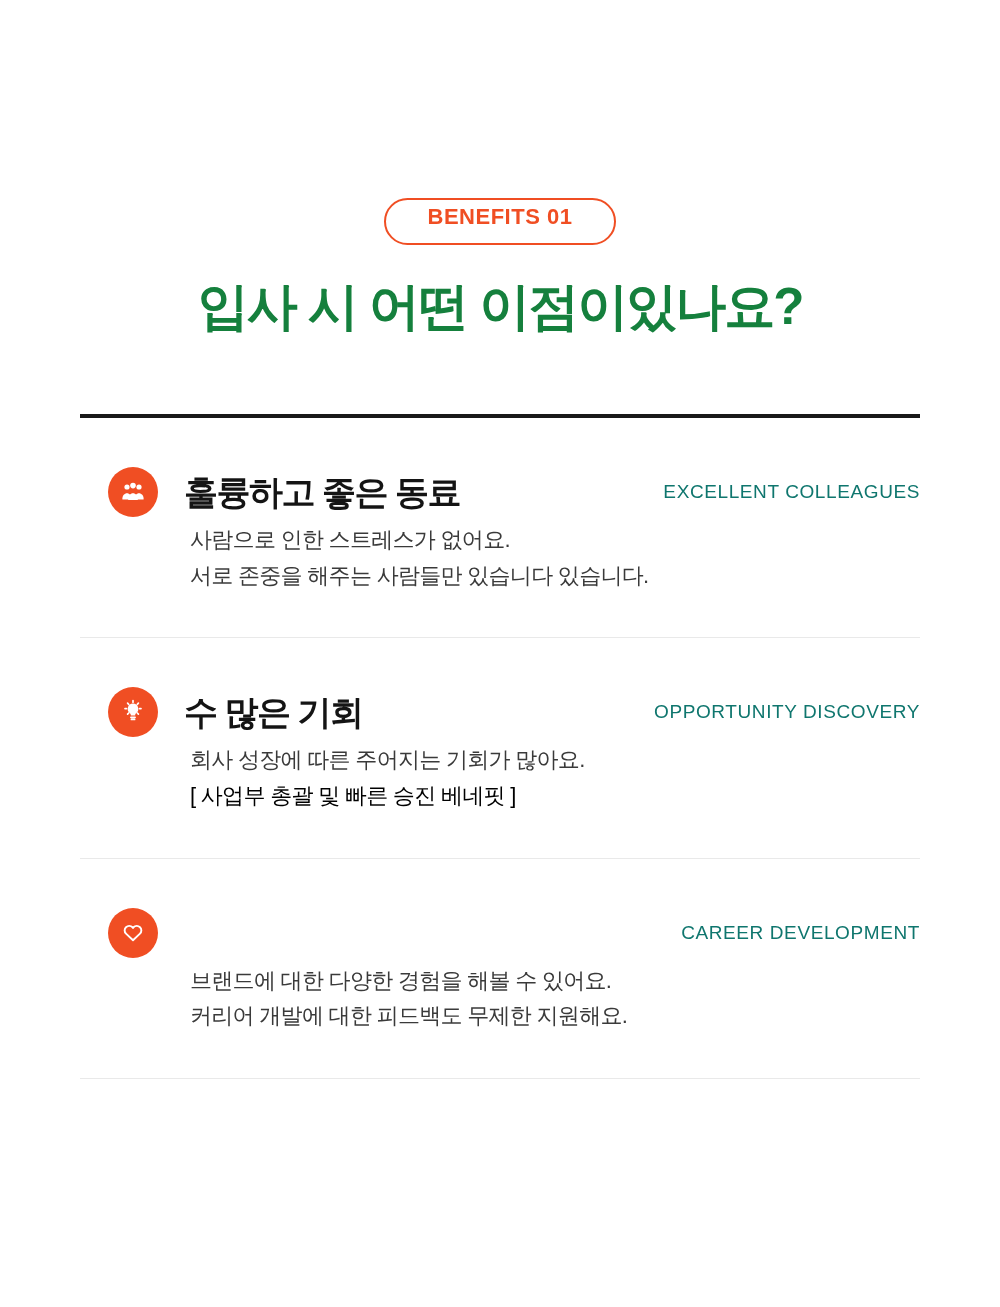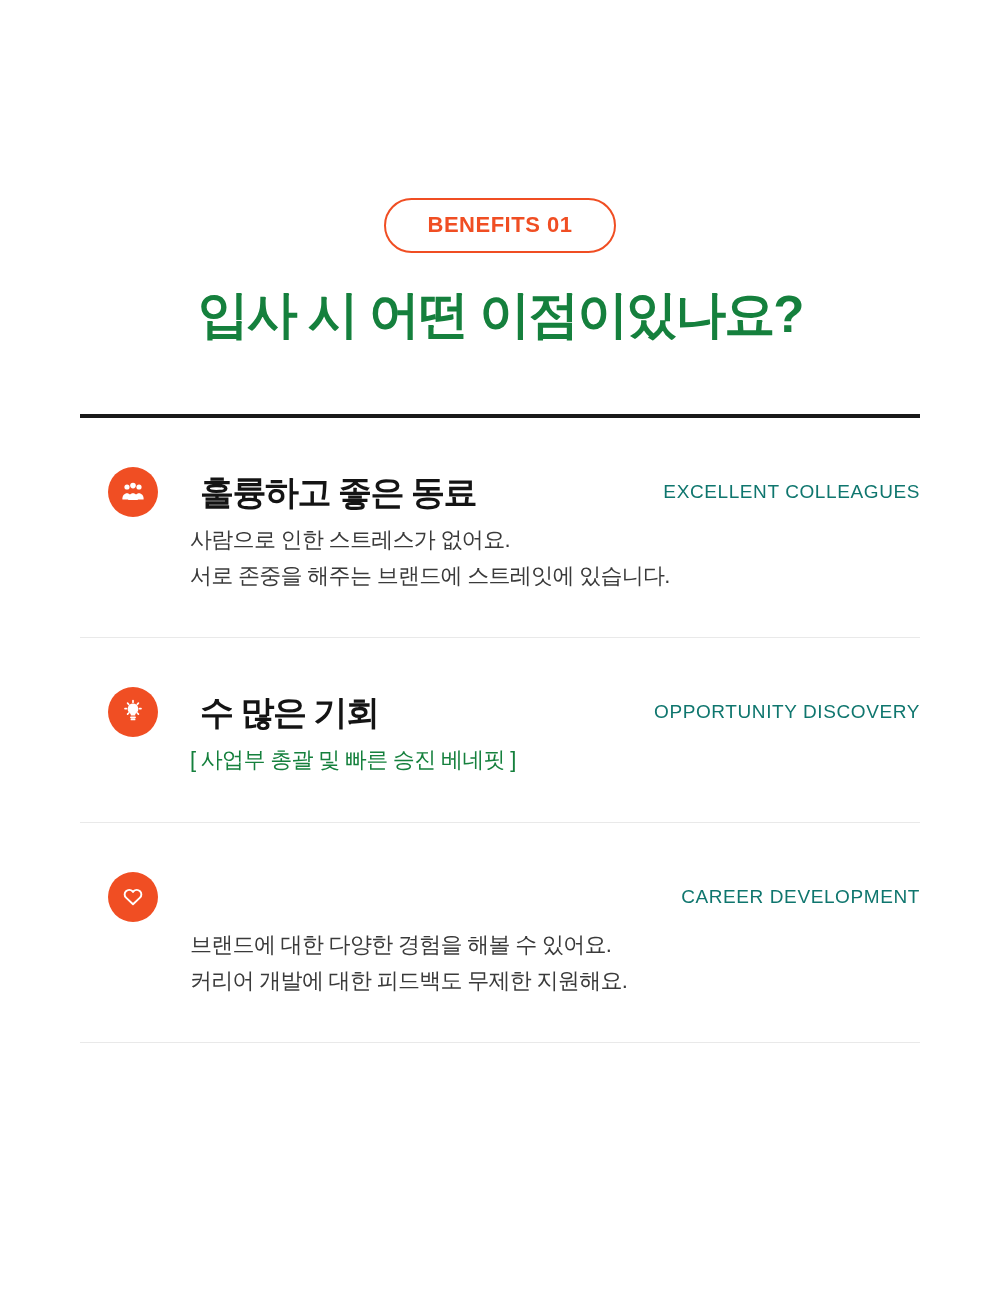--- a/index.html
+++ b/index.html
@@ -29,21 +29,21 @@
   }
 
   .badge {
     display: inline-block;
     border: 2px solid #f04e23;
     border-radius: 40px;
     color: #f04e23;
     font-size: 22px;
     font-weight: bold;
     letter-spacing: 0.5px;
-    padding: 14px 42px 15px;
+    padding: 6px 42px 15px;
     line-height: 1;
   }
 
   .main-title {
     margin: 34px 0 0;
     font-size: 51px;
     font-weight: bold;
     letter-spacing: -2px;
     color: #15803d;
     line-height: 1.1;
@@ -94,21 +94,21 @@
 
   .icon-badge svg {
     display: block;
   }
 
   .benefit-title {
     font-size: 34px;
     font-weight: bold;
     letter-spacing: -1.5px;
     color: #141414;
-    margin-left: 42px;
+    margin-left: 26px;
     line-height: 1;
   }
 
   .benefit-en {
     position: absolute;
     right: 0;
     top: 50%;
     transform: translateY(-50%);
     font-size: 19px;
     letter-spacing: 0.6px;
@@ -121,21 +121,21 @@
   }
 
   .benefit-line {
     font-size: 22px;
     line-height: 1.62;
     letter-spacing: -0.7px;
     color: #3a3a3a;
   }
 
   .benefit-line.muted {
-    color: #15803d;
+    color: #000000;
   }
 </style>
 </head>
 <body>
 
 <div class="page">
 
   <div class="header">
     <div class="badge">BENEFITS 01</div>
     <h1 class="main-title">입사 시 어떤 이점이있나요?</h1>
@@ -157,39 +157,40 @@
               <path d="M9.2 21.2c0-3.4 2.2-5.9 4.8-5.9s4.8 2.5 4.8 5.9v0.9H9.2z"></path>
               <path d="M15.4 20.5c0-3 2.1-5.3 4.6-5.3s4.6 2.3 4.6 5.3v1.1h-9.2z"></path>
             </g>
           </svg>
         </div>
         <div class="benefit-title">훌륭하고 좋은 동료</div>
         <div class="benefit-en">EXCELLENT COLLEAGUES</div>
       </div>
       <div class="benefit-body">
         <div class="benefit-line">사람으로 인한 스트레스가 없어요.</div>
-        <div class="benefit-line">서로 존중을 해주는 브랜드에 스트레잇에 있습니다.</div>
+        <div class="benefit-line">서로 존중을 해주는 사람들만 있습니다 있습니다.</div>
       </div>
     </div>
 
     <div class="benefit">
       <div class="benefit-head">
         <div class="icon-badge">
           <svg width="28" height="28" viewBox="0 0 28 28" aria-hidden="true">
             <g fill="none" stroke="#ffffff" stroke-width="1.7" stroke-linecap="round">
               <path d="M14 5.6a5.3 5.3 0 0 0-3.1 9.6c.6.45.9 1.05.9 1.75v.45h4.4v-.45c0-.7.3-1.3.9-1.75A5.3 5.3 0 0 0 14 5.6z" fill="#ffffff" stroke="none"></path>
               <path d="M11.9 19.3h4.2M12.4 21.4h3.2"></path>
               <path d="M14 2.7v1.5M22 10.6h-1.5M7.5 10.6H6M19.4 5.2l-1.1 1.1M9.7 15l-1.1 1.1M19.4 16.1l-1.1-1.1M9.7 6.3L8.6 5.2"></path>
             </g>
           </svg>
         </div>
         <div class="benefit-title">수 많은 기회</div>
         <div class="benefit-en">OPPORTUNITY DISCOVERY</div>
       </div>
       <div class="benefit-body">
+        <div class="benefit-line">회사 성장에 따른 주어지는 기회가 많아요.</div>
         <div class="benefit-line muted">[ 사업부 총괄 및 빠른 승진 베네핏 ]</div>
       </div>
     </div>
 
     <div class="benefit">
       <div class="benefit-head">
         <div class="icon-badge">
           <svg width="28" height="28" viewBox="0 0 28 28" aria-hidden="true">
             <path d="M14 21.2l-7-6.6a4.35 4.35 0 0 1 0-6.3 4.75 4.75 0 0 1 6.55 0L14 9l.45-.7a4.75 4.75 0 0 1 6.55 0 4.35 4.35 0 0 1 0 6.3z" fill="none" stroke="#ffffff" stroke-width="1.9" stroke-linejoin="round"></path>
           </svg>

